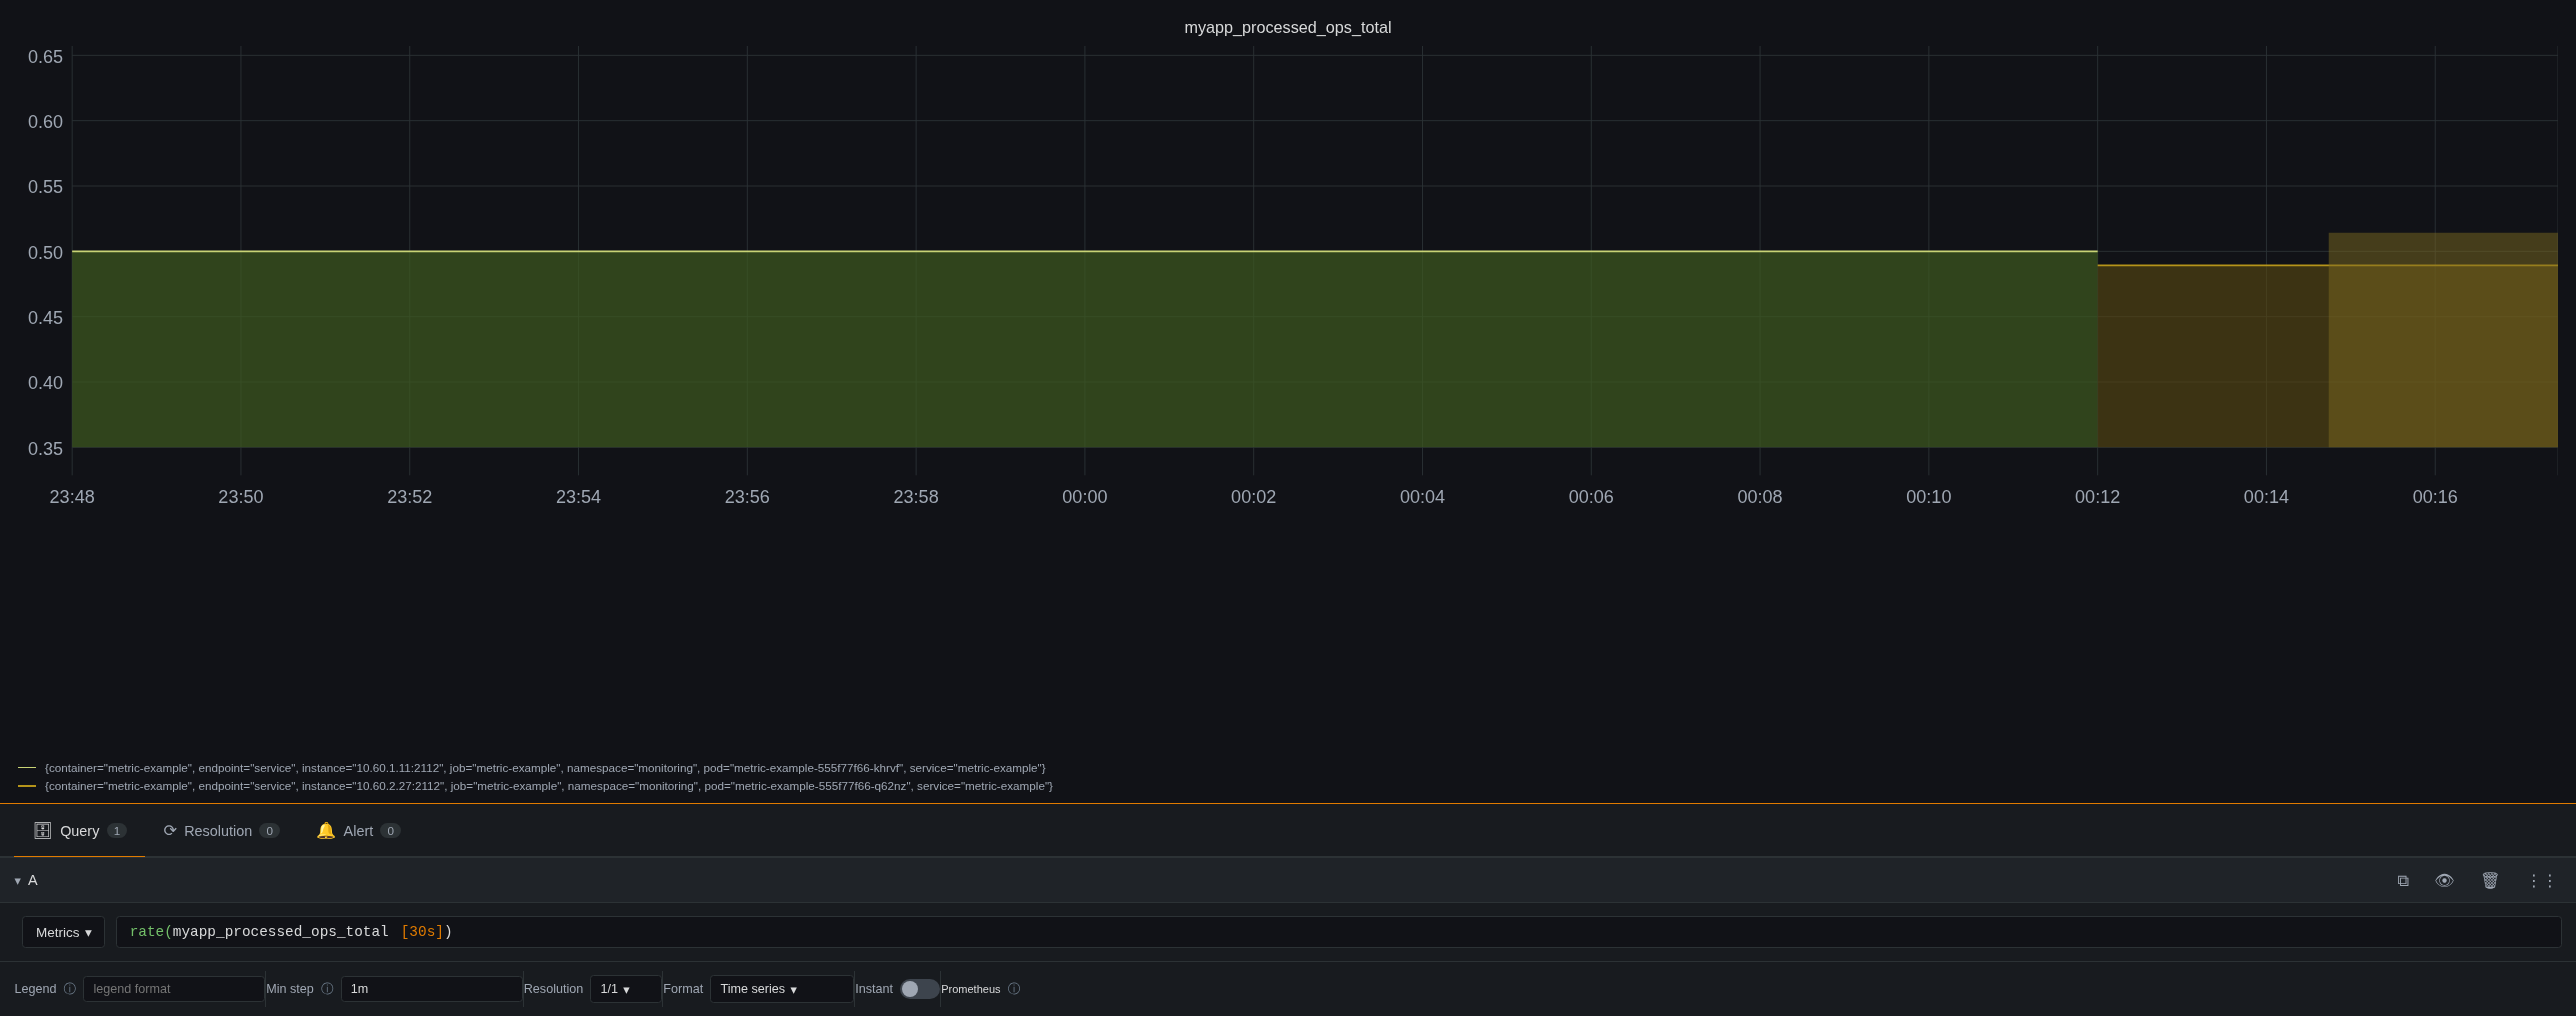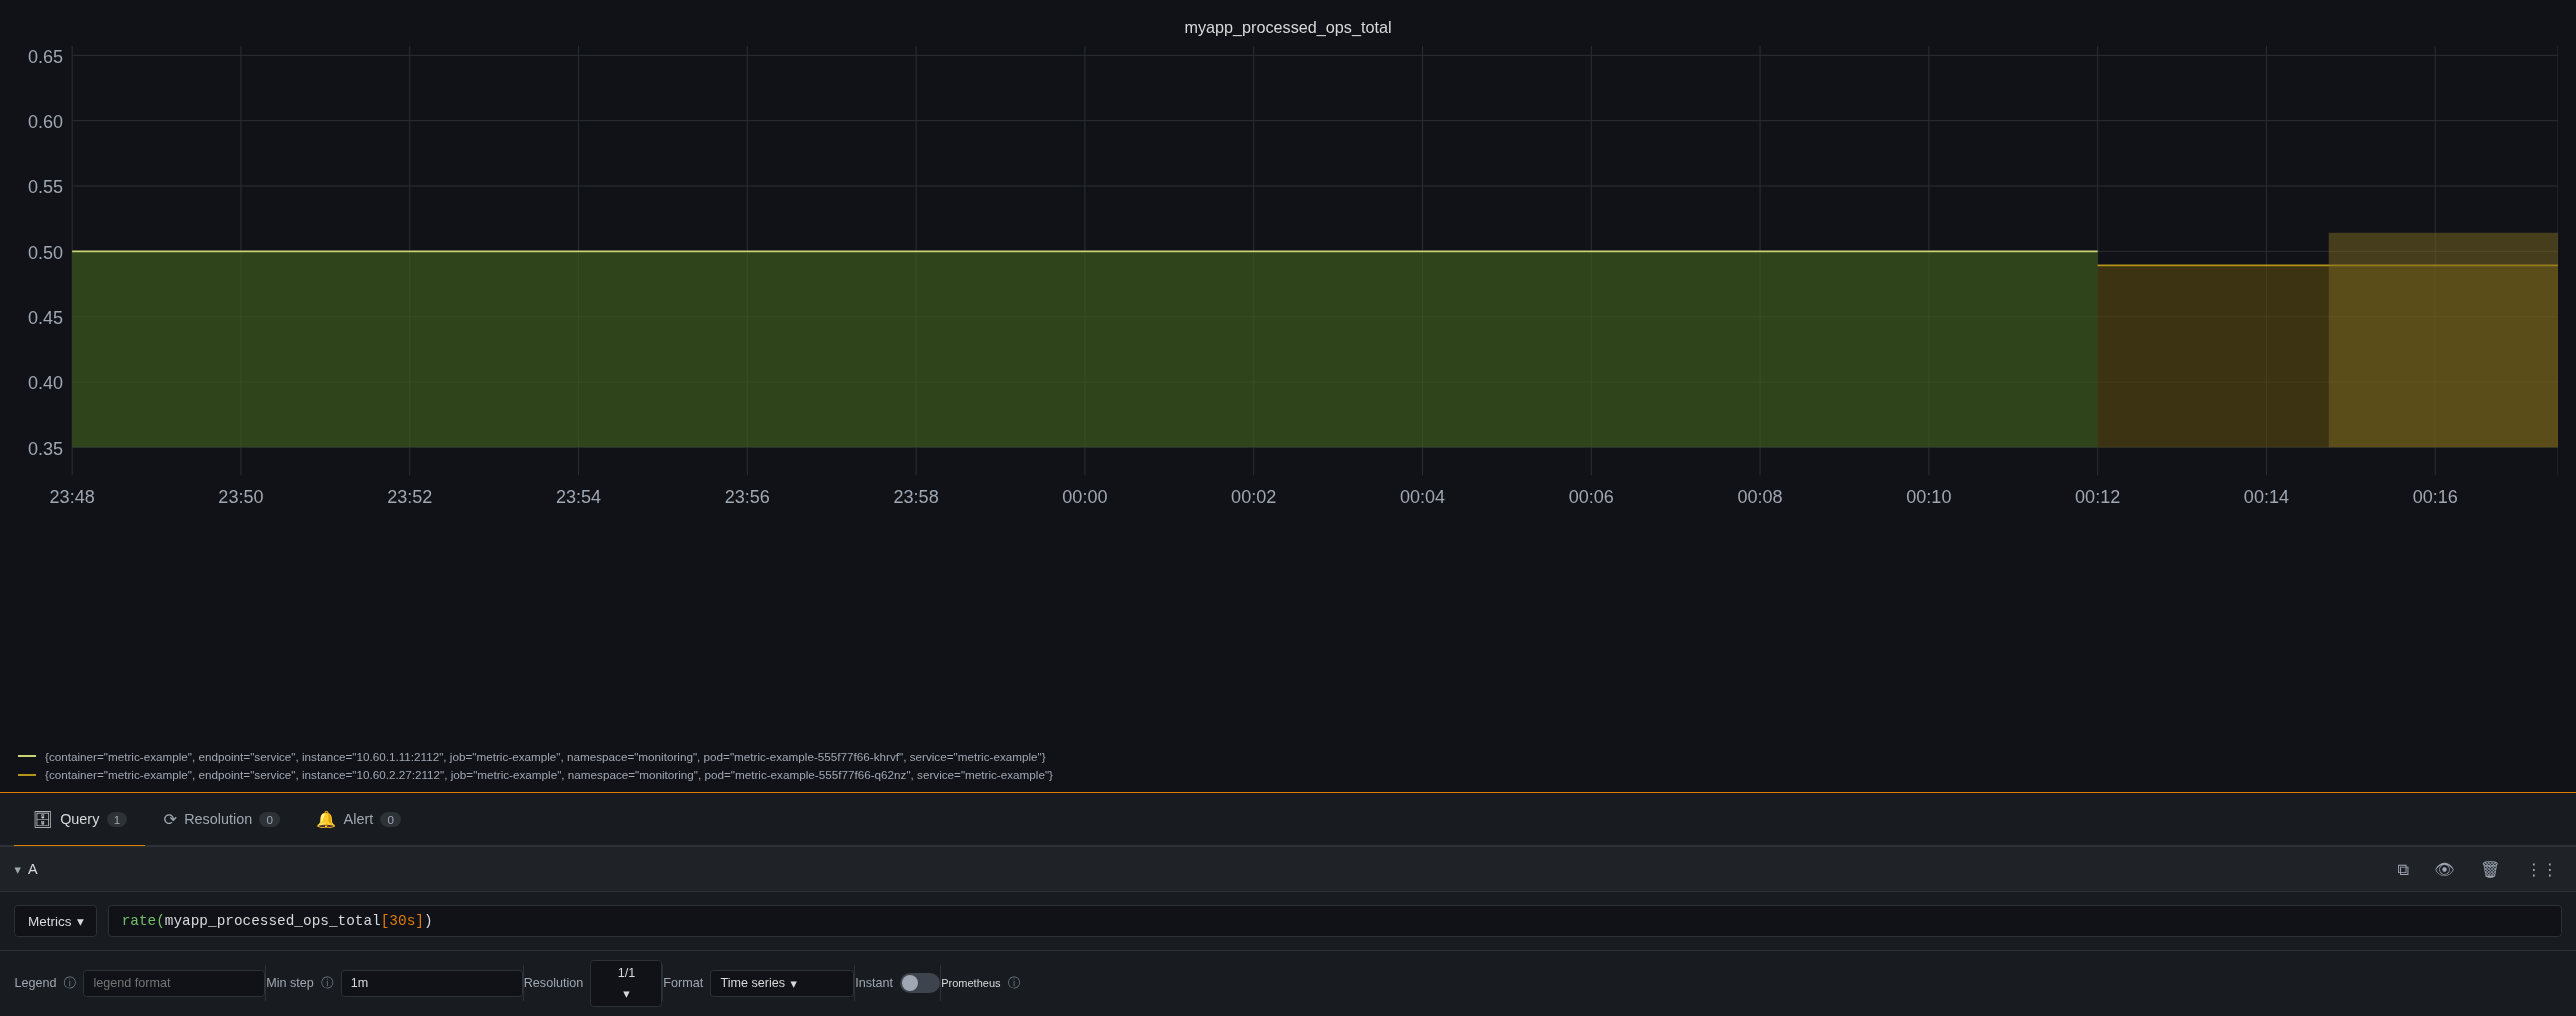--- a/index.html
+++ b/index.html
@@ -186,36 +186,37 @@
       align-items: center;
       gap: 5.4px;
       background: #111217;
       border: 0.9px solid #2c3235;
       color: #d8d9da;
       padding: 7.2px 12.6px;
       border-radius: 3.6px;
       cursor: pointer;
       font-size: 13.5px;
       white-space: nowrap;
+      margin-left: 8px;
     }
 
     .query-input {
       flex: 1;
       background: #111217;
       border: 0.9px solid #2c3235;
       color: #d8d9da;
       padding: 7.2px 12.6px;
       border-radius: 3.6px;
       font-size: 14.4px;
       font-family: 'Courier New', monospace;
     }
 
     .query-func { color: #73bf69; }
     .query-metric { color: #d8d9da; }
-    .query-bracket { color: #e07b00; }
+    .query-bracket { color: #e07b00; margin-left: 12px; }
 
     
     .options-row {
       display: flex;
       align-items: center;
       padding: 9px 14.4px;
       flex-wrap: nowrap;
     }
 
     .option-group {
@@ -260,21 +261,20 @@
       font-size: 12.6px;
       cursor: pointer;
       display: flex;
       align-items: center;
       gap: 5.4px;
       min-width: 144px;
     }
 
     .option-select-sm {
       min-width: 72px;
-      flex-direction: column;
     }
 
     .toggle-container {
       display: flex;
       align-items: center;
       gap: 7.2px;
     }
 
     .toggle {
       width: 40px;

